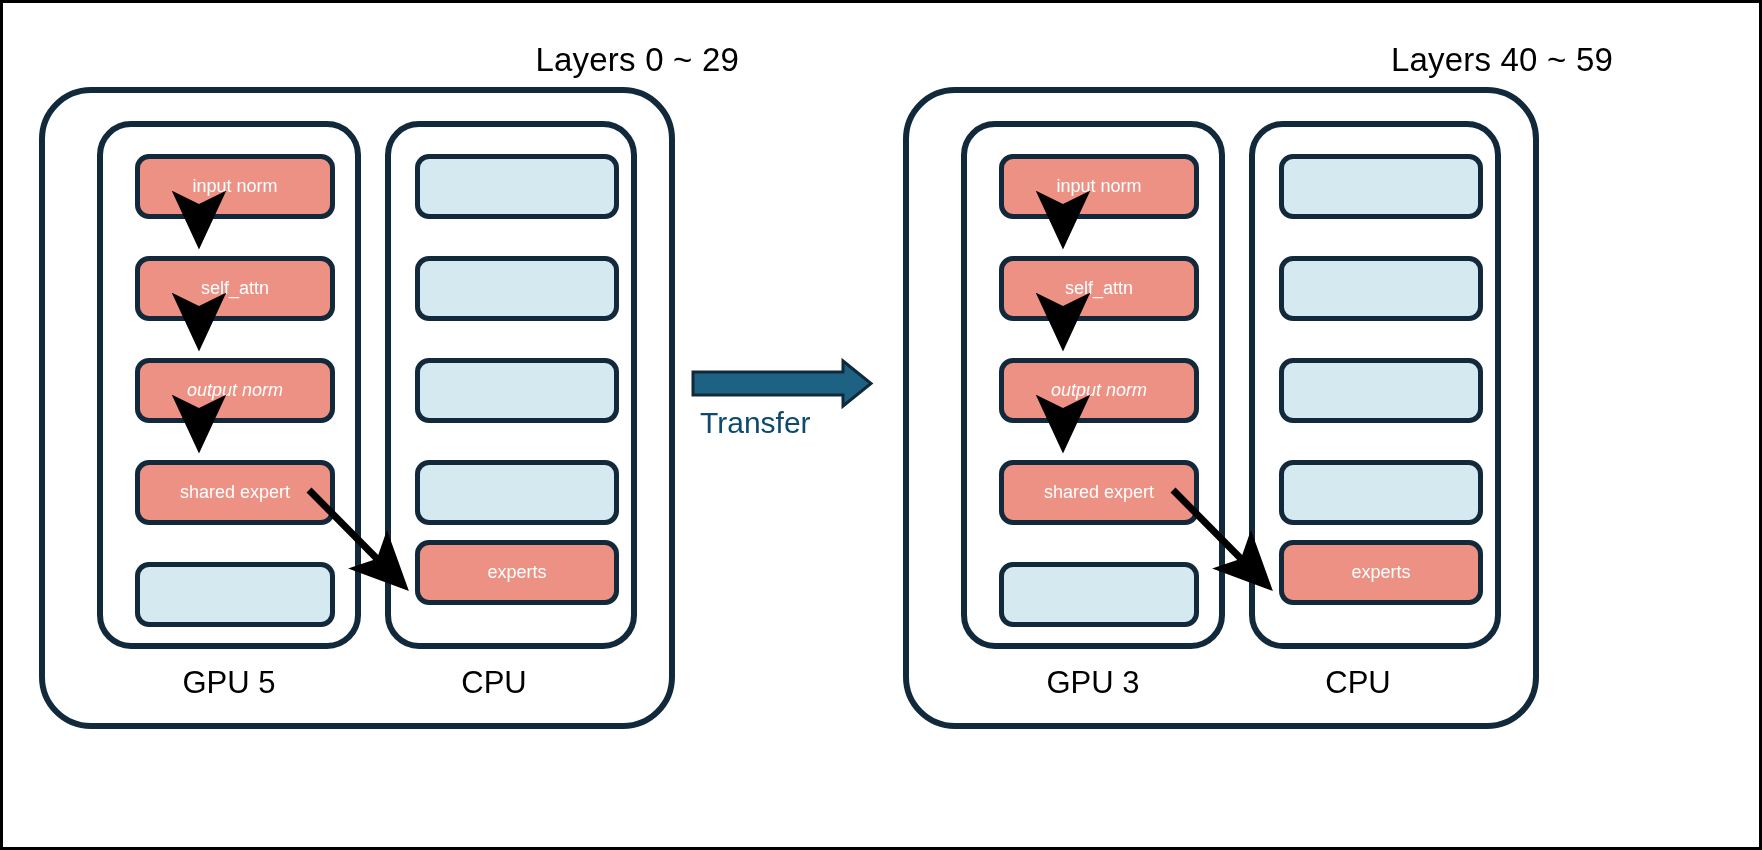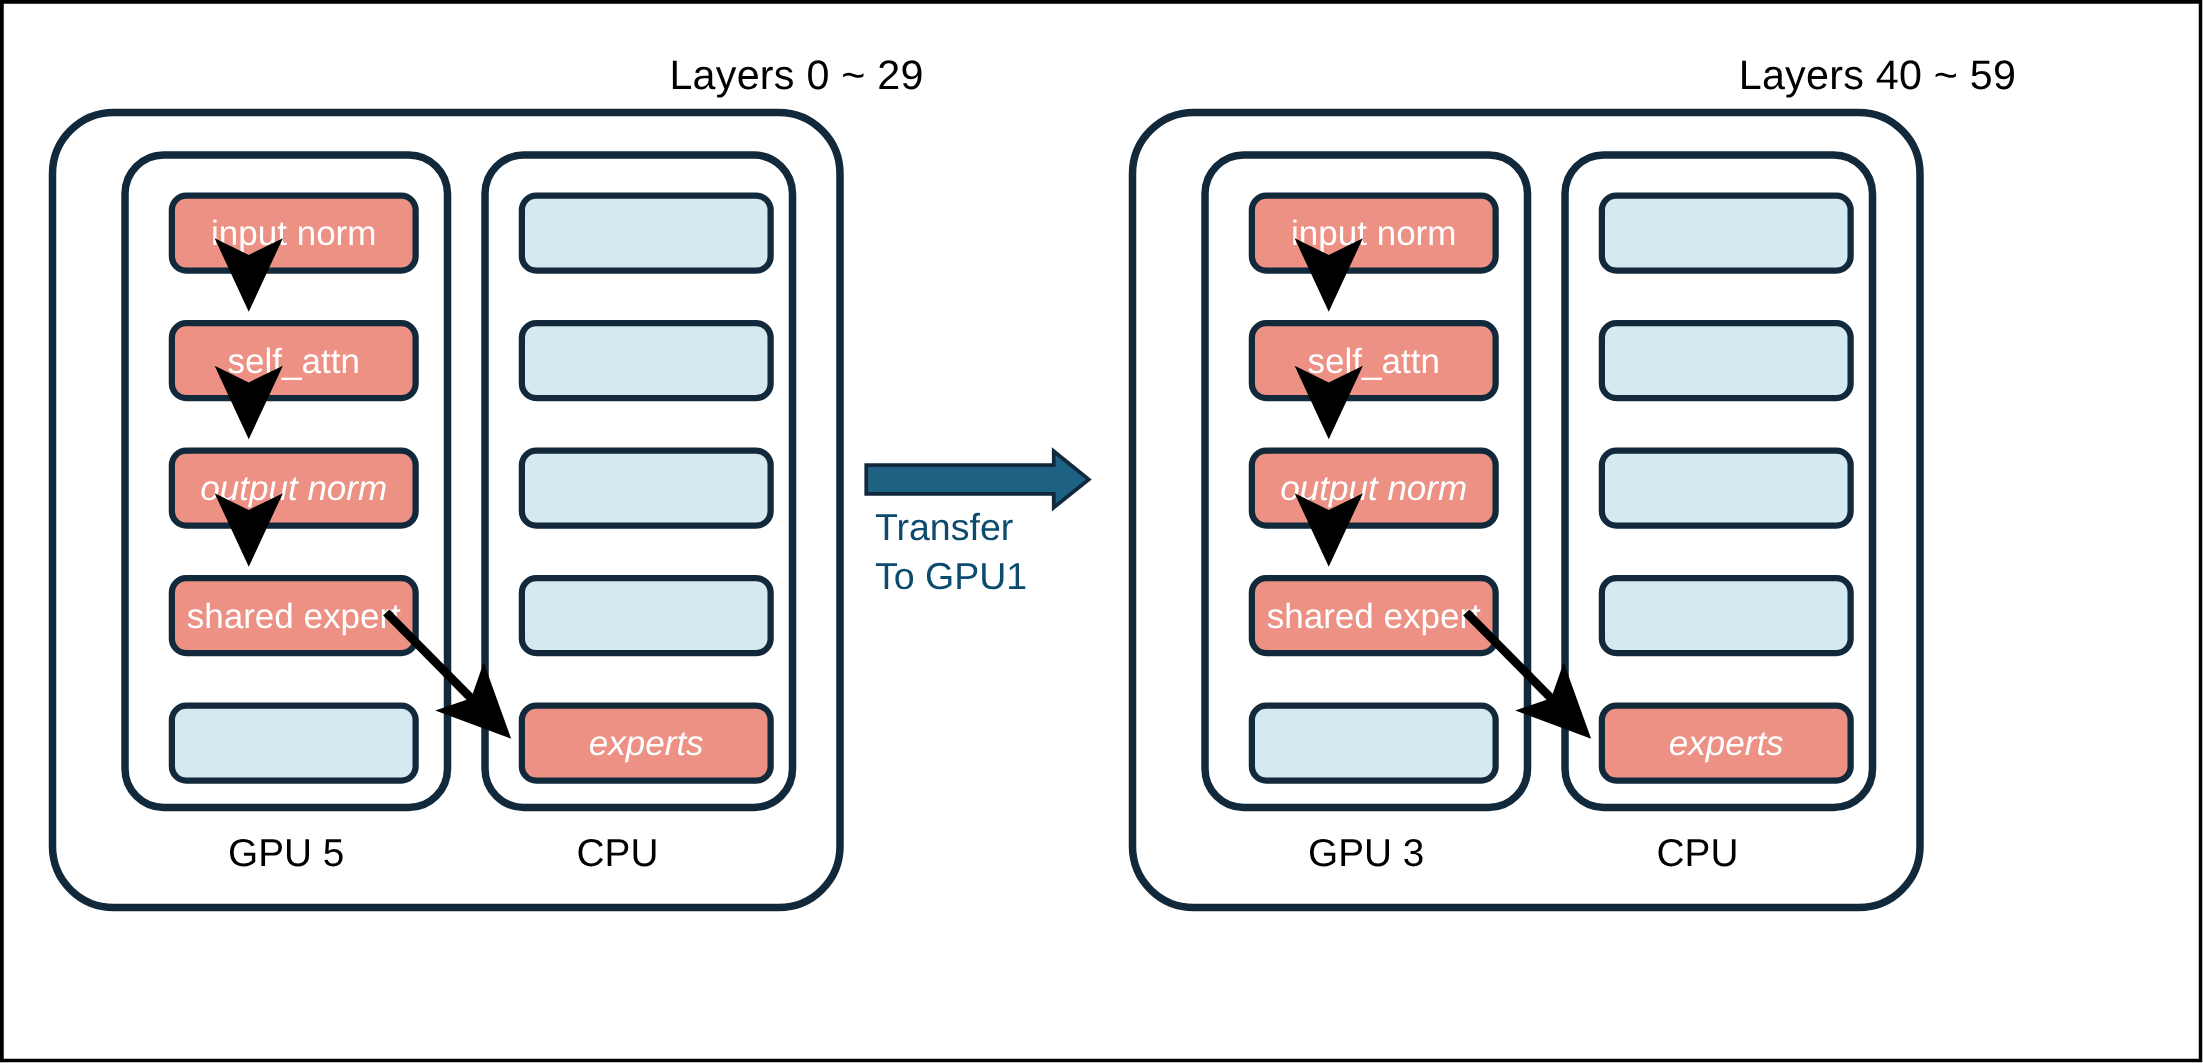--- a/index.html
+++ b/index.html
@@ -67,21 +67,21 @@
 
   
   .block {
     position: absolute;
     box-sizing: border-box;
     border: 5px solid #12293b;
     border-radius: 14px;
     display: flex;
     align-items: center;
     justify-content: center;
-    font-size: 28px;
+    font-size: 18px;
     font-family: "Liberation Sans", sans-serif;
     white-space: nowrap;
     text-align: right;
   }
   .block.coral {
     background: #ec9184;
     color: #ffffff;
   }
   .block.blue {
     background: #d5e9f0;
@@ -94,21 +94,21 @@
   .col-gpu .slot2 { top: 231px; font-style: italic; }
   .col-gpu .slot3 { top: 333px; }
   .col-gpu .slot4 { top: 435px; }
 
   
   .col-cpu .block { left: 24px; width: 204px; height: 65px; }
   .col-cpu .slot0 { top: 27px; }
   .col-cpu .slot1 { top: 129px; }
   .col-cpu .slot2 { top: 231px; }
   .col-cpu .slot3 { top: 333px; }
-  .col-cpu .slot4 { top: 435px; font-style: italic; }
+  .col-cpu .slot4 { top: 413px; }
 
   
   .device-label {
     position: absolute;
     font-size: 31px;
     color: #000000;
     font-family: "Liberation Sans", sans-serif;
     text-align: center;
     white-space: nowrap;
   }
@@ -226,17 +226,16 @@
         <line x1="1170" y1="487" x2="1264" y2="582" stroke="#000000" stroke-width="7" marker-end="url(#ah-black)"></line>
       </g>
 
       <g>
         <path d="M 690,369 L 840,369 L 840,358 L 868,380.5 L 840,403 L 840,392 L 690,392 Z" fill="#1e6283" stroke="#12293b" stroke-width="3" stroke-linejoin="miter"></path>
       </g>
     </svg>
 
     <div id="transfer-label">
       <div>Transfer</div>
-      <div>To GPU1</div>
     </div>
 
   </div>
 </div>
 
 </body></html>

